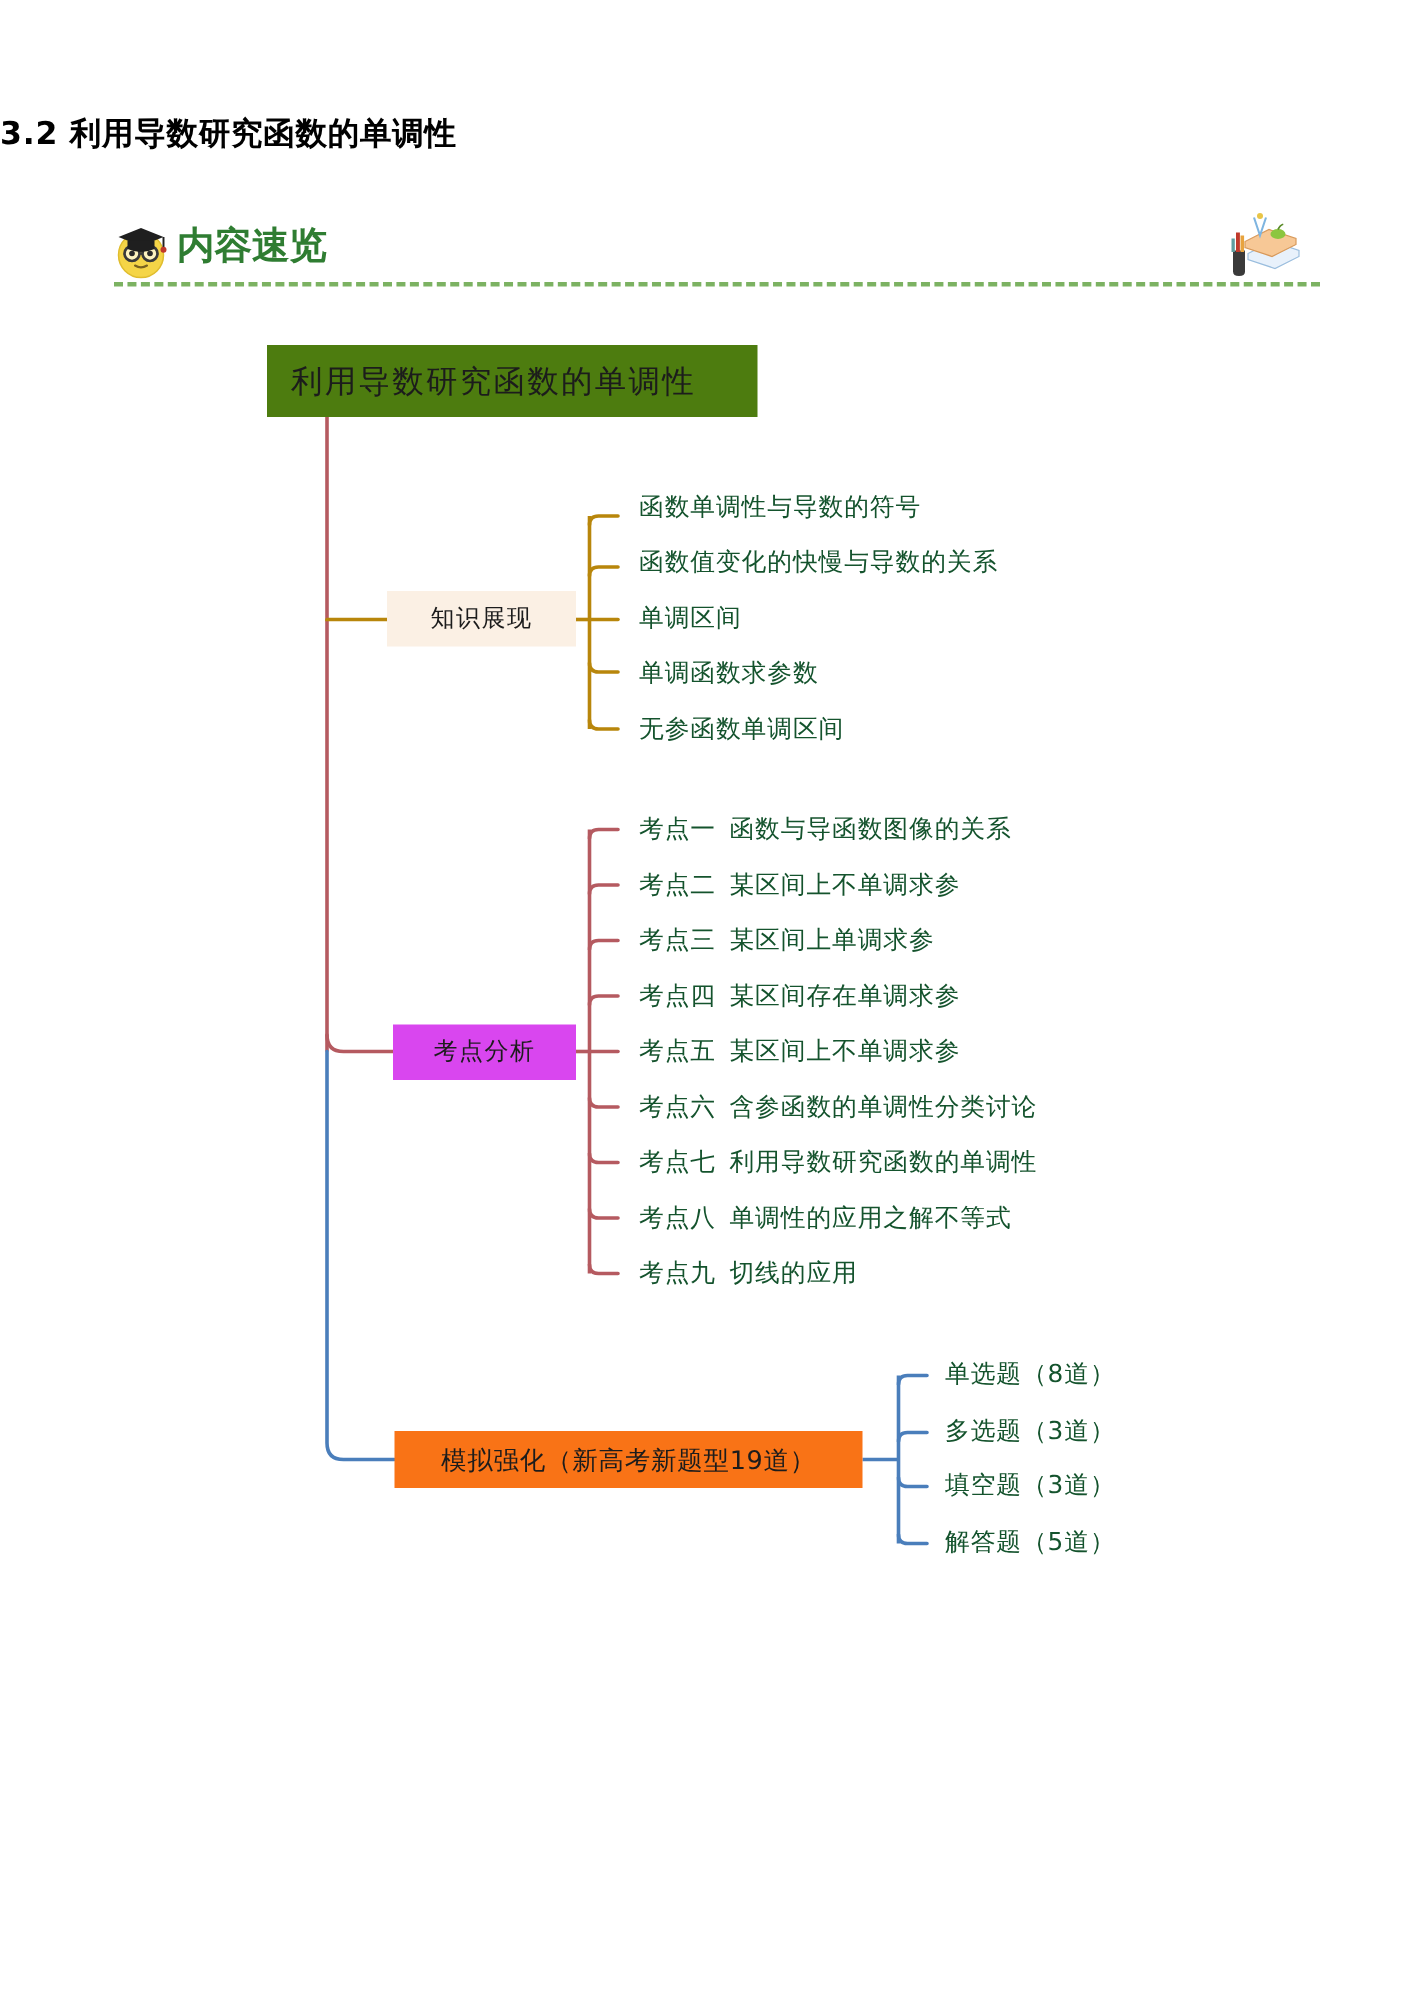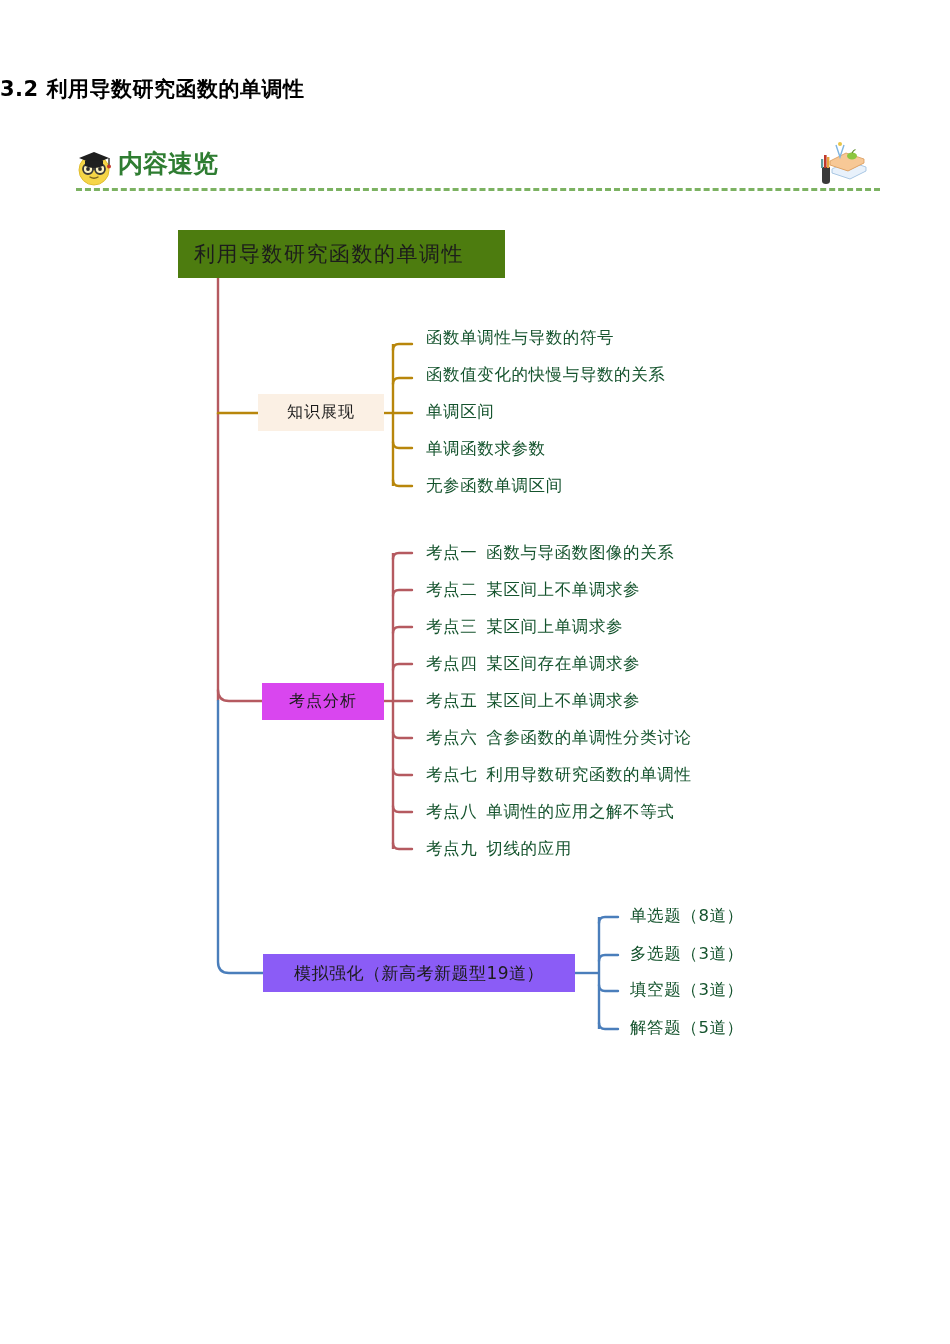--- a/index.html
+++ b/index.html
@@ -120,21 +120,21 @@
     height: 37px;
     background: #d946ef;
     font-size: 16px;
     letter-spacing: 1px;
   }
   .node-b3 {
     left: 263px;
     top: 954px;
     width: 312px;
     height: 38px;
-    background: #8b5cf6;
+    background: #f97316;
     font-size: 17px;
     letter-spacing: 0.5px;
   }
 
   
   .leaf {
     position: absolute;
     font-size: 16.5px;
     line-height: 1;
     color: #14532d;

